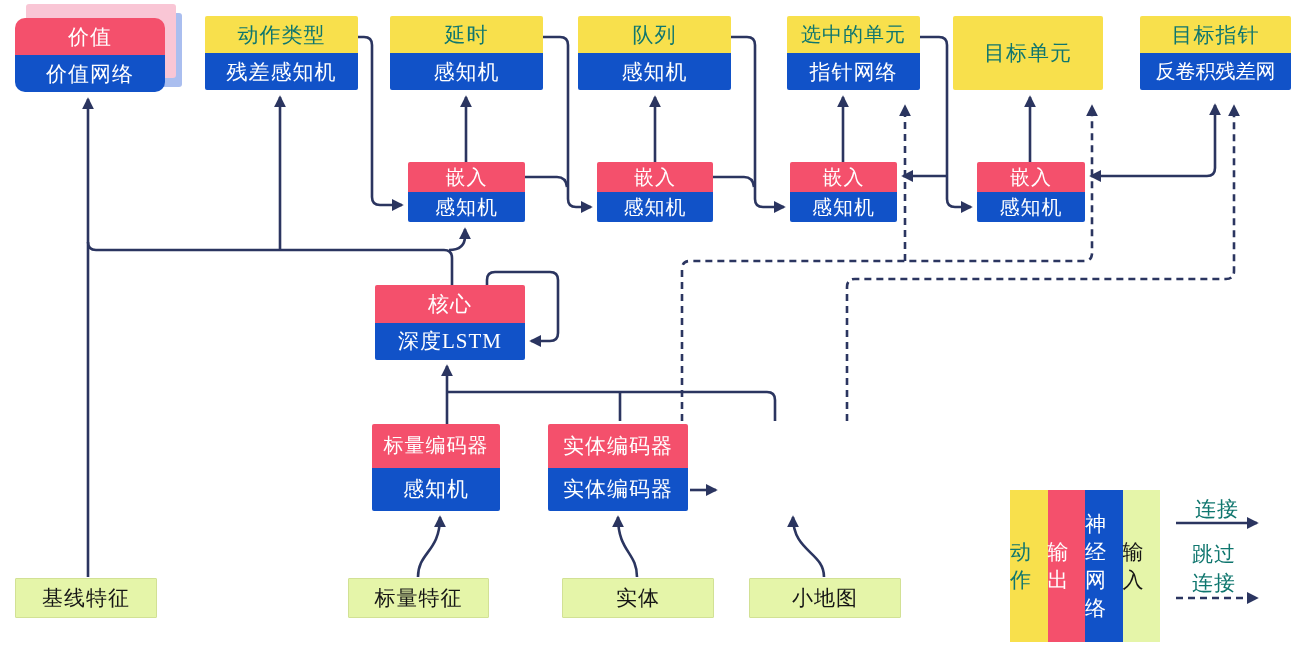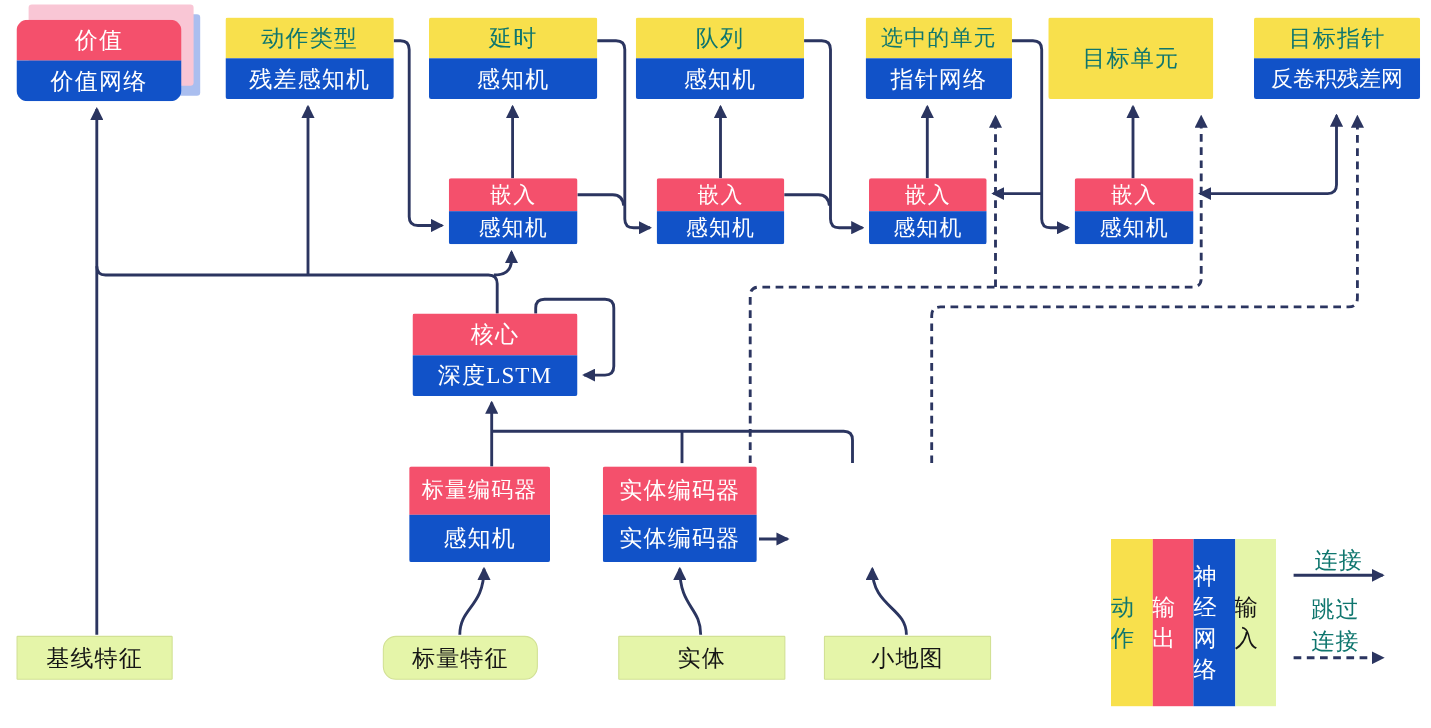--- a/index.html
+++ b/index.html
@@ -138,21 +138,21 @@
   <div class="node" style="left:372px;top:424px;width:128px;height:87px;">
     <div class="np c-output" style="font-size:20px;">标量编码器</div>
     <div class="np c-network">感知机</div>
   </div>
   <div class="node" style="left:548px;top:424px;width:140px;height:87px;">
     <div class="np c-output">实体编码器</div>
     <div class="np c-network">实体编码器</div>
   </div>
 
   <div class="g-input" style="left:15px;top:578px;width:140px;height:38px;">基线特征</div>
-  <div class="g-input" style="left:348px;top:578px;width:139px;height:38px;border-radius:12px;">标量特征</div>
+  <div class="g-input" style="left:348px;top:578px;width:139px;height:38px;">标量特征</div>
   <div class="g-input" style="left:562px;top:578px;width:150px;height:38px;">实体</div>
   <div class="g-input" style="left:749px;top:578px;width:150px;height:38px;">小地图</div>
 
   <div id="legend-stack">
     <div class="lrow c-action">动作</div>
     <div class="lrow c-output">输出</div>
     <div class="lrow c-network">神经网络</div>
     <div class="lrow" style="background:#E5F5A9;color:#151515;">输入</div>
   </div>
   <div class="legend-label" style="left:1176px;top:495px;width:82px;">连接</div>

